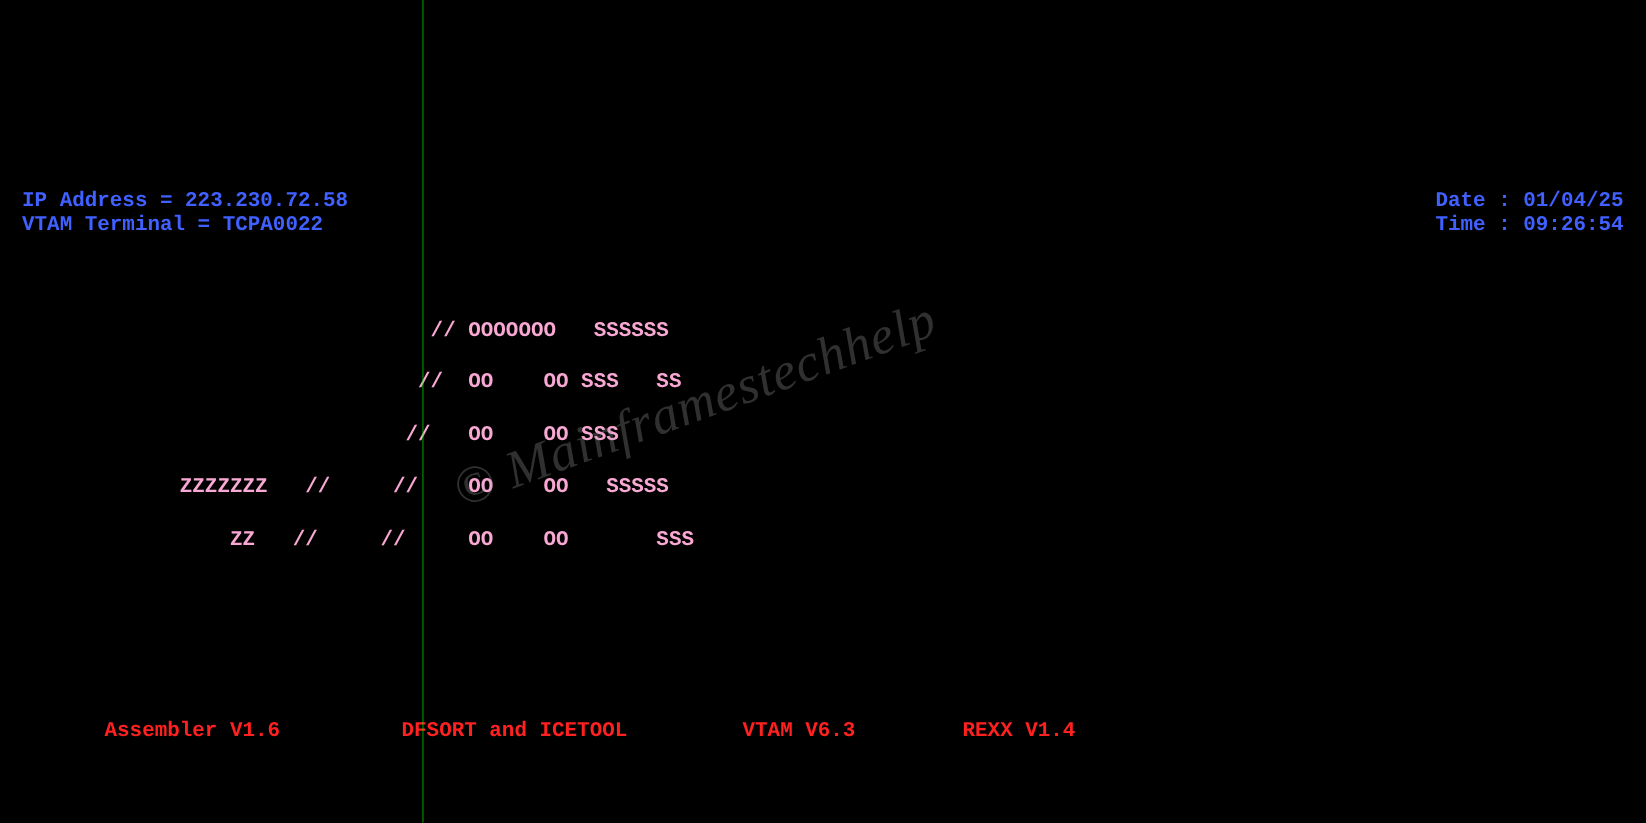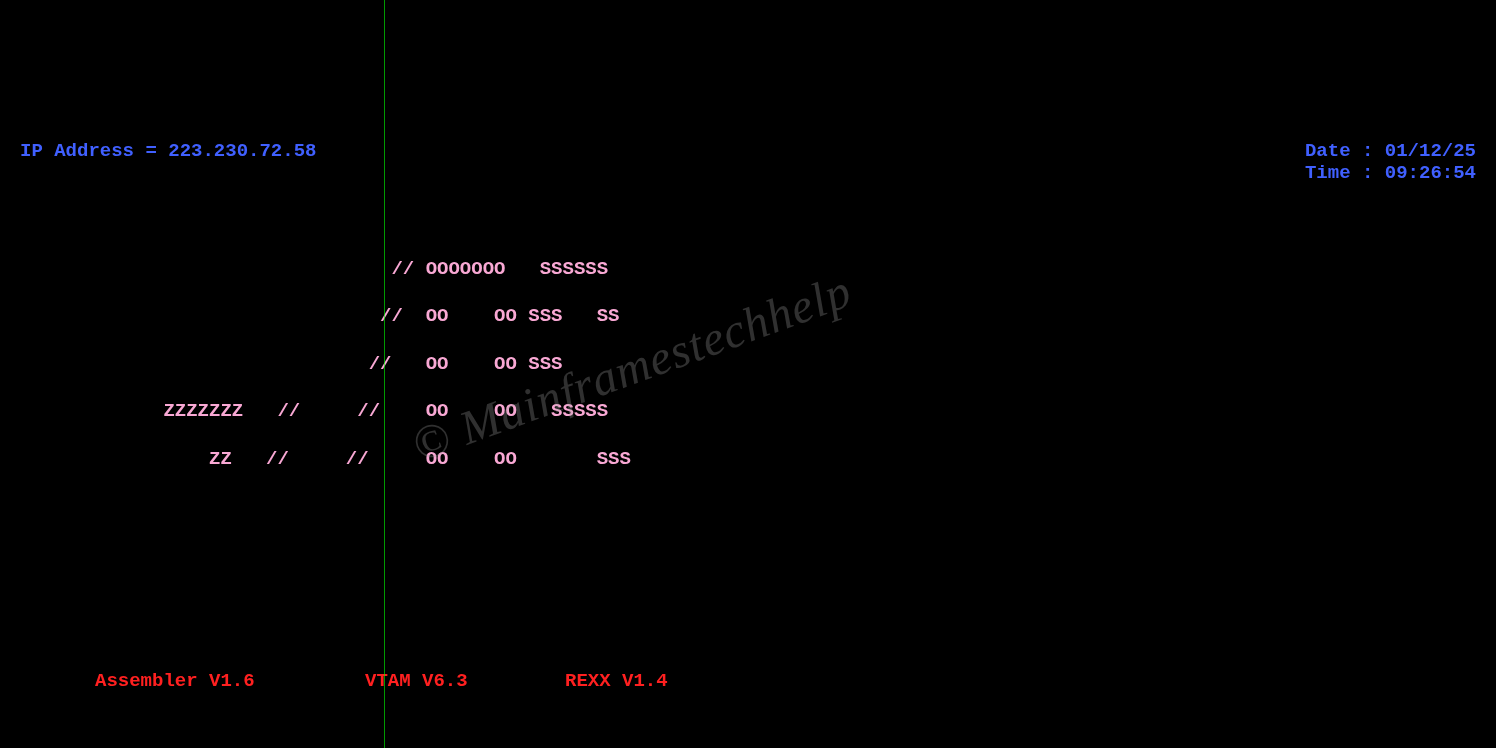--- a/index.html
+++ b/index.html
@@ -12,25 +12,25 @@
       width: 1496px;
       height: 748px;
       overflow: hidden;
       position: relative;
       padding: 8px 20px;
       white-space: pre;
     }
     .blue { color: #4060ff; }
     .green { color: #f9a8d4; }
     .red { color: #ff2020; }
-    .header { display: flex; justify-content: space-between; }
+    .header { display: flex; justify-content: space-between; margin-top: 31px; }
     .header-left, .header-right { display: flex; flex-direction: column; }
     .ascii-art { margin-top: 6px; line-height: 1.25; text-align: left; padding-left: 75px; }
     .products { margin-top: 28px; padding-left: 75px; line-height: 1.4; }
-    .product-row { display: flex; margin-top: 48px; }
+    .product-row { display: flex; }
     .col1 { width: 270px; }
     .col2 { width: 310px; }
     .col3 { width: 200px; }
     .col4 { width: auto; }
     .vline { position: absolute; top: 0; left: 384px; width: 1px; height: 748px; background: #00ff00; opacity: 0.6; }
     .watermark {
       position: absolute;
       top: 340px;
       left: 400px;
       font-size: 48px;
@@ -46,37 +46,38 @@
 </head>
 <body>
 
 
 
 <div class="vline"></div>
 
 <div class="header">
   <div class="header-left">
     <div><span class="blue">IP Address = </span><span class="blue">223.230.72.58</span></div>
+    <div><span class="blue">VTAM Terminal = </span><span class="blue">TCPA0022</span></div>
   </div>
   <div class="header-right">
-    <div><span class="blue">Date : </span><span class="blue">01/12/25</span></div>
+    <div><span class="blue">Date : </span><span class="blue">01/04/25</span></div>
     <div><span class="blue">Time : </span><span class="blue">09:26:54</span></div>
   </div>
 </div>
 
 <div class="ascii-art green">
 <div>                          // OOOOOOO   SSSSSS</div>
 <div>                         //  OO    OO SSS   SS</div>
 <div>                        //   OO    OO SSS</div>
 <div>      ZZZZZZZ   //     //    OO    OO   SSSSS</div>
 <div>          ZZ   //     //     OO    OO       SSS</div>
 </div>
 
 <div class="products red">
-  <div class="product-row"><span class="col1">Assembler V1.6</span><span class="col3">VTAM V6.3</span><span class="col4">REXX V1.4</span></div>
+  <div class="product-row"><span class="col1">Assembler V1.6</span><span class="col2">DFSORT and ICETOOL</span><span class="col3">VTAM V6.3</span><span class="col4">REXX V1.4</span></div>
   
   
   
   
 </div>
 
 
 
 
 

